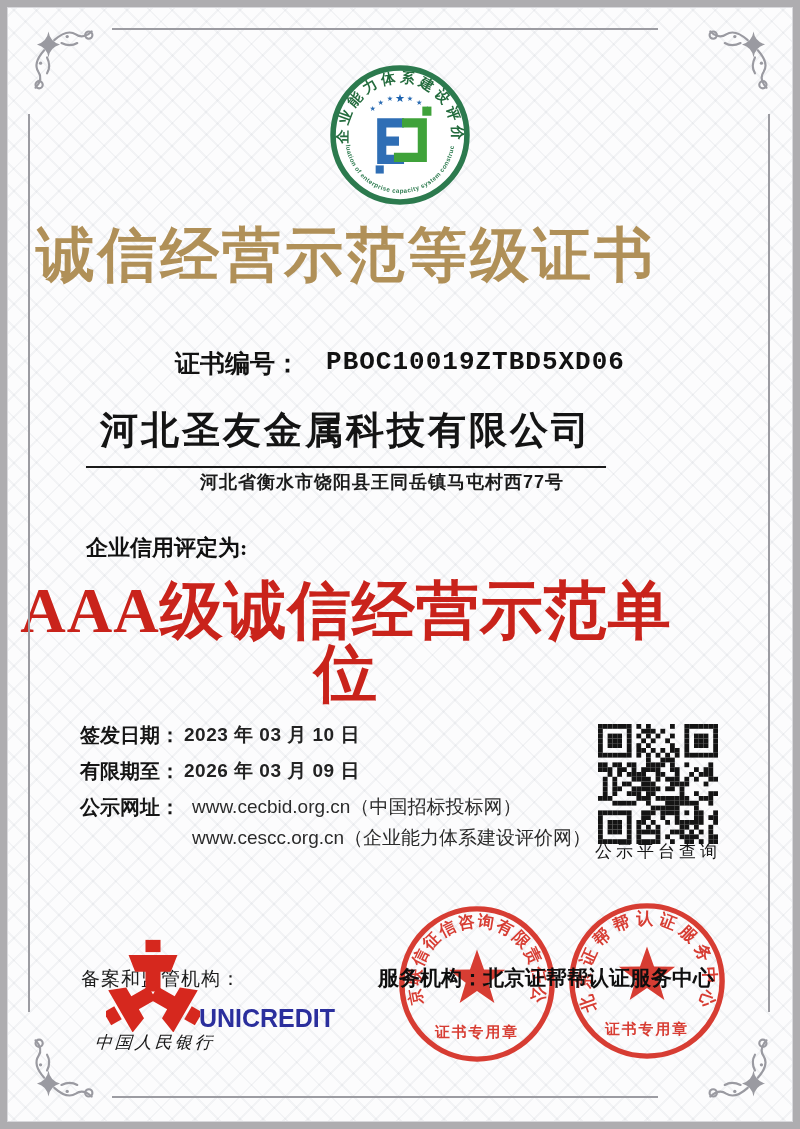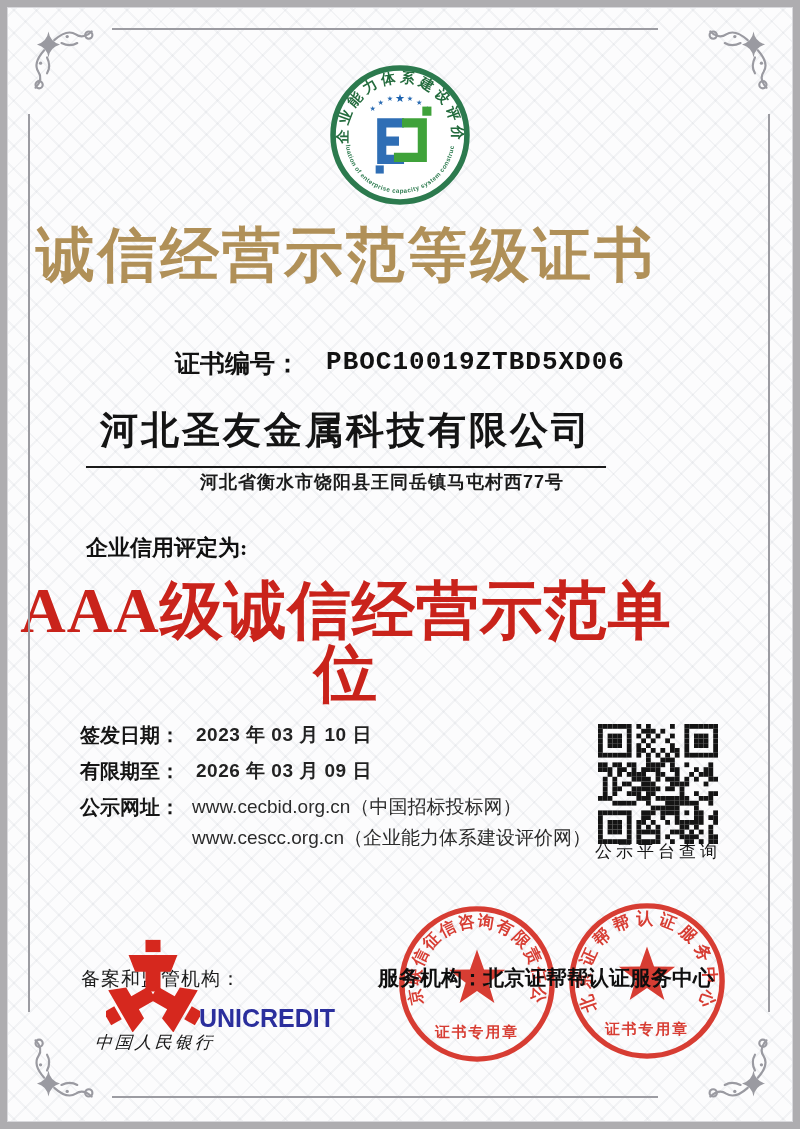--- a/index.html
+++ b/index.html
@@ -29,21 +29,21 @@
   .certno .val{font-size:26px;letter-spacing:1px;}
   .company-wrap{top:405px;}
   .company{display:inline-block;font-family:"Liberation Serif", serif;font-weight:900;font-size:38px;
            color:#141414;letter-spacing:3px;border-bottom:2px solid #1a1a1a;padding:0 14px 10px;}
   .address{top:470px;font-size:18px;font-weight:700;color:#1b1b1b;letter-spacing:1px;margin-left:36px;}
   .rating-label{left:86px;top:533px;font-family:"Liberation Serif", serif;font-weight:700;font-size:22px;color:#111;}
   .rating{top:580px;font-family:"Liberation Serif", serif;font-weight:900;font-size:63px;color:#c9231b;letter-spacing:1px;line-height:1;}
   .info{left:80px;top:722px;font-size:19px;color:#222;}
   .info .row{display:flex;margin-bottom:9px;align-items:flex-start;}
   .info .lbl{font-family:"Liberation Serif", serif;font-weight:700;font-size:20px;color:#151515;flex:0 0 auto;}
-  .info .val{font-weight:600;letter-spacing:0.5px;margin-left:16px;}
+  .info .val{font-weight:600;letter-spacing:0.5px;margin-left:4px;}
   .info .urls{margin-left:12px;}
   .info .urls div{margin-bottom:5px;font-weight:500;color:#2b2b2b;}
   .qr{left:598px;top:724px;width:120px;height:120px;}
   .qr-caption{left:560px;top:840px;width:196px;text-align:center;font-family:"Liberation Serif", serif;
               font-size:17px;color:#151515;letter-spacing:4px;}
   .regulator-label{left:81px;top:966px;font-family:"Liberation Serif", serif;font-size:19px;color:#1c1c1c;letter-spacing:1px;}
   .pboc{left:106px;top:938px;width:94px;height:94px;}
   .pboc-name{left:84px;top:1031px;width:142px;text-align:center;font-family:"Liberation Serif", serif;
              font-style:italic;font-size:17px;letter-spacing:3px;color:#141414;transform:skewX(-4deg);}
   .unicredit{left:194px;top:1005px;width:146px;text-align:center;color:#2b2f9d;}

